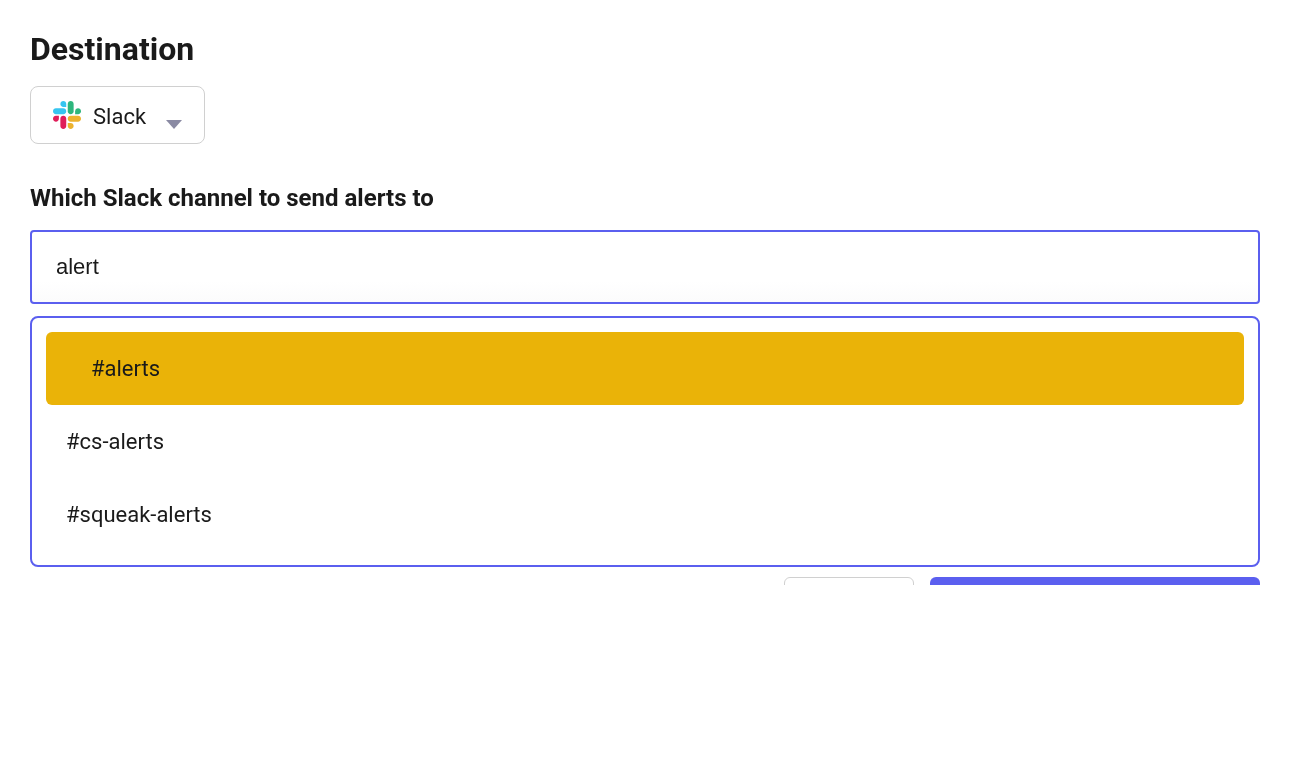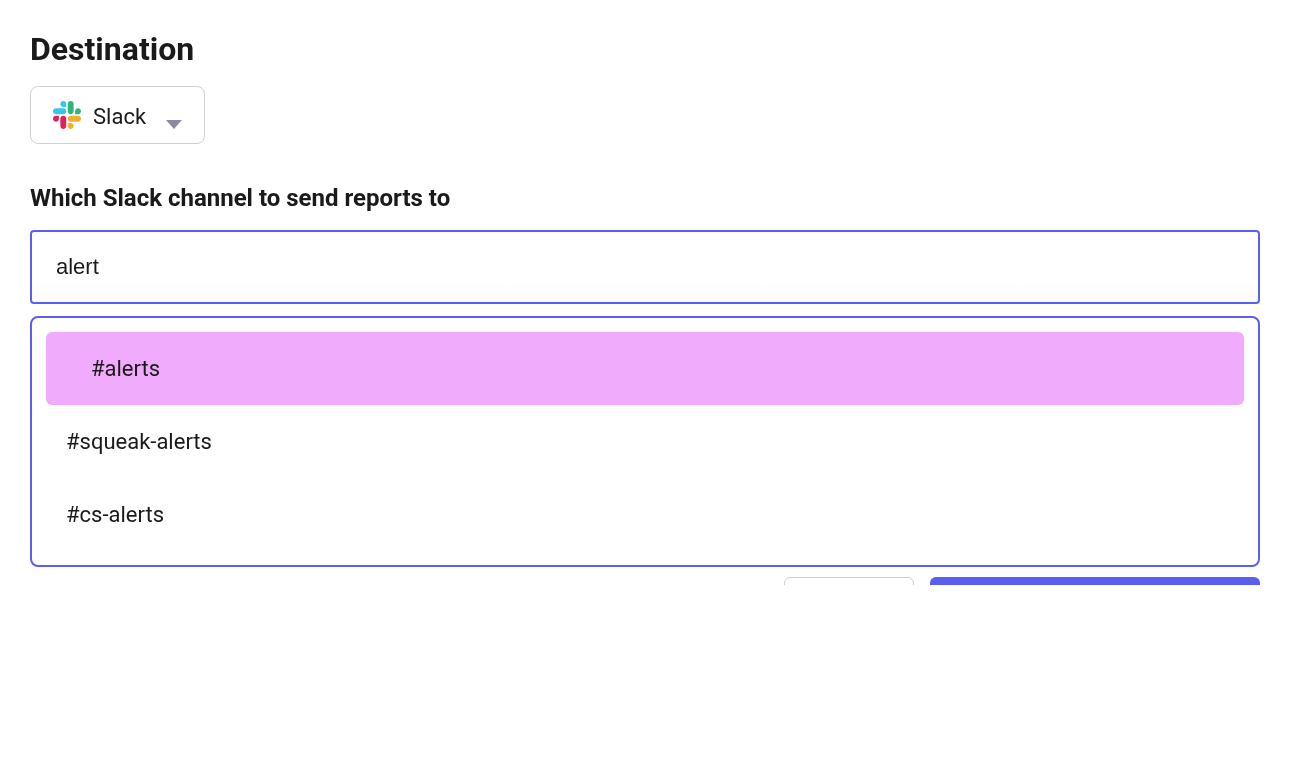--- a/index.html
+++ b/index.html
@@ -78,21 +78,21 @@
       background: #fff;
     }
     .dropdown-option {
       padding: 24px 20px;
       font-size: 22px;
       color: #1a1a1a;
       border-radius: 6px;
       cursor: pointer;
     }
     .dropdown-option.highlighted {
-      background: #f0abfc;
+      background: #eab308;
       padding-left: 45px;
     }
     .footer-buttons {
       margin-top: 10px;
       display: flex;
       justify-content: flex-end;
       gap: 16px;
       overflow: hidden;
       height: 8px;
     }
@@ -130,30 +130,30 @@
           <path d="M90.5,45.2c0,7.1-5.8,12.9-12.9,12.9s-12.9-5.8-12.9-12.9V12.9C64.7,5.8,70.5,0,77.6,0s12.9,5.8,12.9,12.9 C90.5,12.9,90.5,45.2,90.5,45.2z" fill="#2EB67D"></path>
           <path d="M77.6,97c7.1,0,12.9,5.8,12.9,12.9s-5.8,12.9-12.9,12.9s-12.9-5.8-12.9-12.9V97H77.6z" fill="#ECB22E"></path>
           <path d="M77.6,90.5c-7.1,0-12.9-5.8-12.9-12.9s5.8-12.9,12.9-12.9h32.3c7.1,0,12.9,5.8,12.9,12.9s-5.8,12.9-12.9,12.9 C109.9,90.5,77.6,90.5,77.6,90.5z" fill="#ECB22E"></path>
         </g>
       </svg>
     </span>
     <span class="destination-label">Slack</span>
     <span class="chevron-down"></span>
   </div>
 
-  <div class="field-label">Which Slack channel to send reports to</div>
+  <div class="field-label">Which Slack channel to send alerts to</div>
 
   <div class="search-input-wrapper">
     <input type="text" class="search-input" value="alert" style="">
   </div>
 
   <div class="dropdown-panel" id="dropdown-panel">
       <div class="dropdown-option highlighted">#alerts</div>
+      <div class="dropdown-option">#cs-alerts</div>
       <div class="dropdown-option">#squeak-alerts</div>
-      <div class="dropdown-option">#cs-alerts</div>
     </div>
 
   <div class="footer-buttons">
     <button class="btn-secondary"></button>
     <button class="btn-primary"></button>
   </div>
 
 </div>
 
 </body></html>

